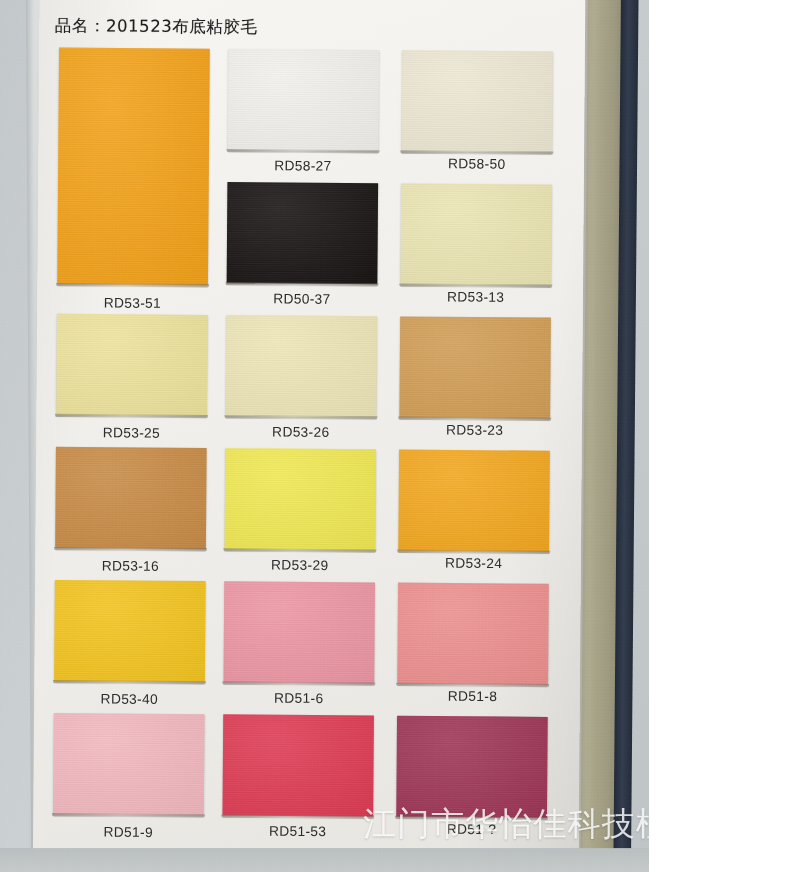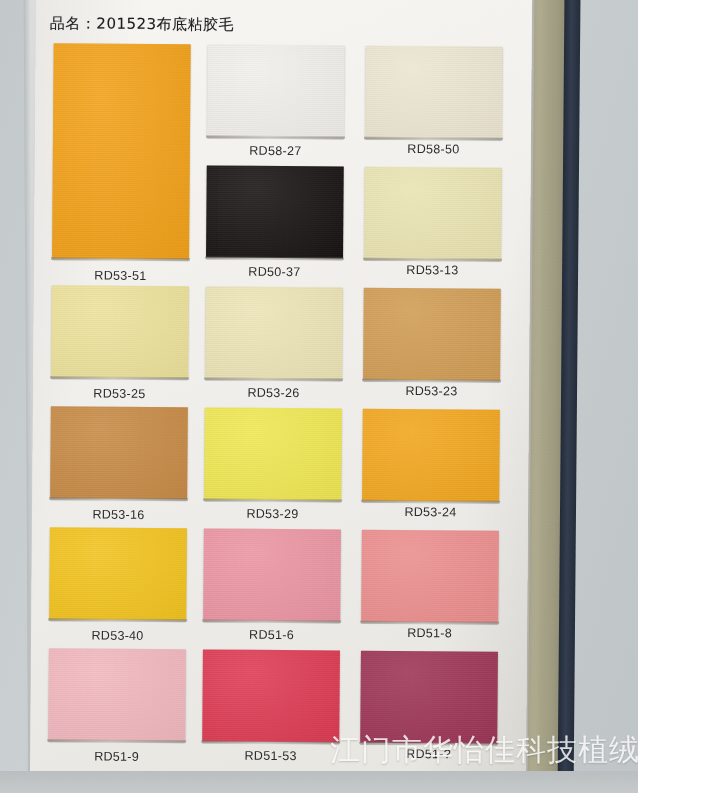--- a/index.html
+++ b/index.html
@@ -7,21 +7,21 @@
     padding: 0;
     background: #ffffff;
   }
   body {
     font-family: "Liberation Sans", "DejaVu Sans", sans-serif;
   }
 
   
   #photo {
     position: relative;
-    width: 638px;
+    width: 590px;
     height: 793px;
     overflow: hidden;
     background: #c9ced0;
   }
 
   
   .bg-desk {
     position: absolute;
     inset: 0;
     background:

